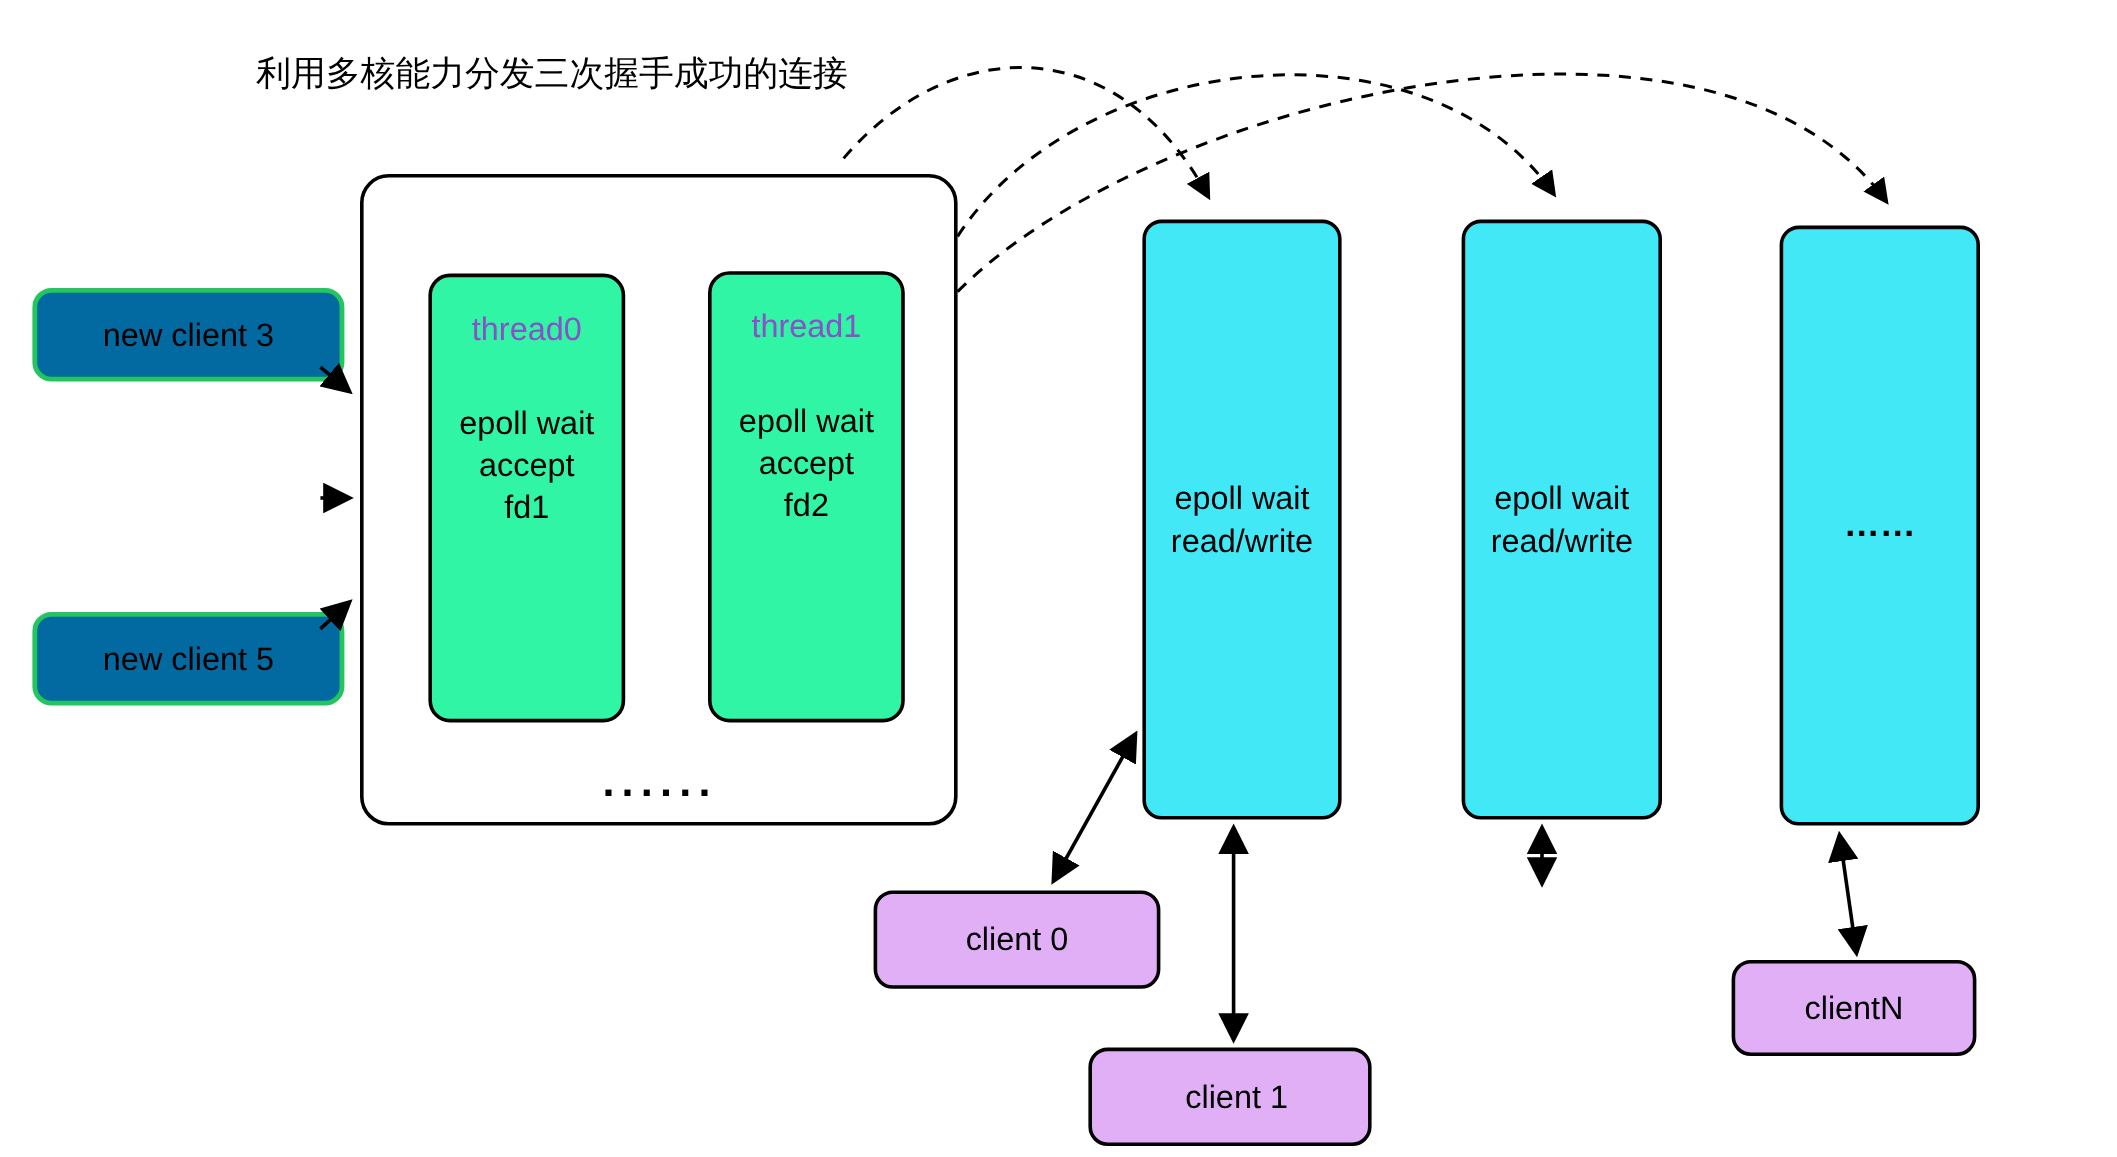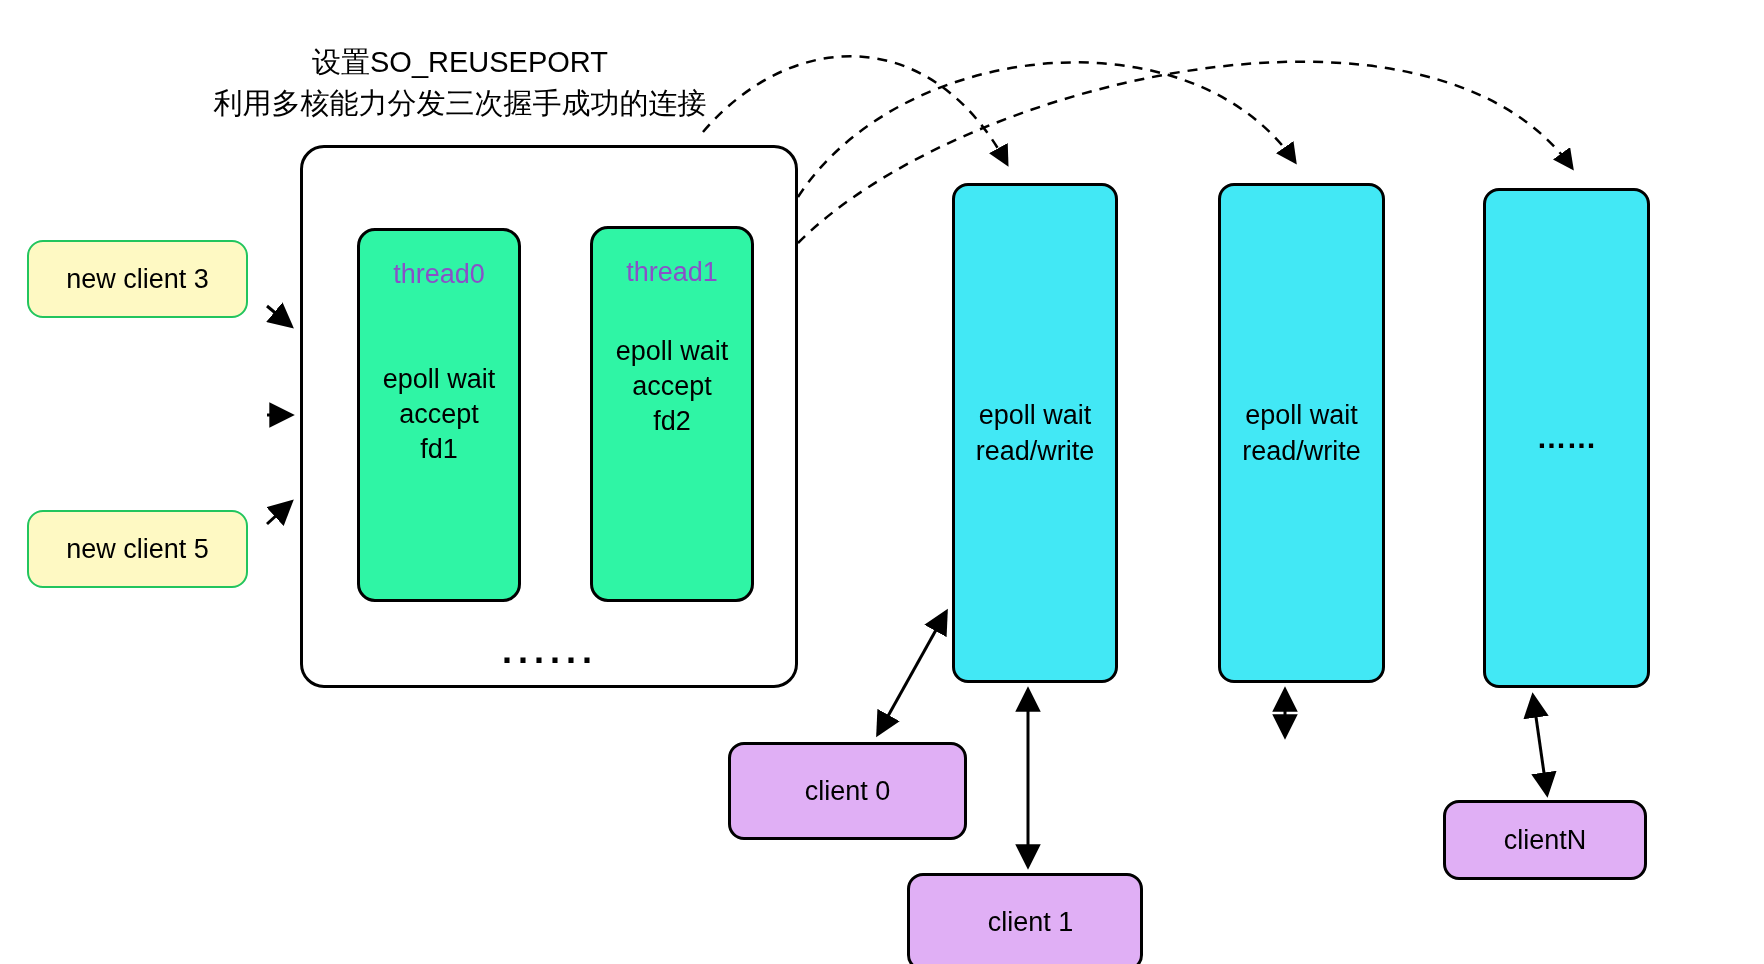--- a/index.html
+++ b/index.html
@@ -21,66 +21,65 @@
   .listener-container{
     left:300px;top:145px;width:498px;height:543px;
     background:#ffffff;border:3px solid #000;border-radius:24px;
   }
   
   .thread-box{
     background:#2FF5A5;border:3px solid #000;border-radius:18px;
     display:flex;flex-direction:column;align-items:center;
     padding-top:28px;text-align:center;
   }
-  .thread0{left:357px;top:228px;width:164px;height:374px;gap:26px;}
+  .thread0{left:357px;top:228px;width:164px;height:374px;}
   .thread1{left:590px;top:226px;width:164px;height:376px;}
   .thread-name{color:#8A50C8;font-size:27px;}
   .thread-body{margin-top:46px;font-size:27px;line-height:35px;white-space:pre-line;}
   .group-ellipsis{
     left:455px;top:630px;width:190px;text-align:center;
     font-size:36px;font-weight:bold;letter-spacing:6px;
   }
   
   .new-client{
-    left:27px;width:221px;height:78px;
-    background:#fef9c3;border:2px solid #22c55e;border-radius:16px;
+    left:27px;width:260px;height:78px;
+    background:#0369a1;border:4px solid #22c55e;border-radius:16px;
     display:flex;align-items:center;justify-content:center;
     font-size:27px;
   }
   .nc3{top:240px;} .nc4{top:373px;} .nc5{top:510px;}
   
   .worker-box{
     background:#42E8F5;border:3px solid #000;border-radius:16px;
     display:flex;align-items:center;justify-content:center;
     text-align:center;font-size:27px;line-height:36px;
   }
   .worker-body{white-space:pre-line;}
   .w1{left:952px;top:183px;width:166px;height:500px;}
   .w2{left:1218px;top:183px;width:167px;height:500px;}
   .w3{left:1483px;top:188px;width:167px;height:500px;font-size:30px;font-weight:bold;}
   
   .client-box{
     background:#E0AFF5;border:3px solid #000;border-radius:16px;
     display:flex;align-items:center;justify-content:center;
-    font-size:27px;height:98px;
+    font-size:27px;height:82px;
   }
   .cl0{left:728px;top:742px;width:239px;}
   .cl1{left:907px;top:873px;width:236px;padding-left:11px;}
   .cl2{left:1180px;top:742px;width:203px;}
   .clN{left:1443px;top:800px;width:204px;height:80px;text-align:center;}
   
   .arrows{left:0;top:0;width:1764px;height:964px;pointer-events:none;}
 </style>
 </head>
 <body>
 
 <div class="canvas">
 
   <div class="abs title">
-    <div>设置SO_REUSEPORT</div>
     <div>利用多核能力分发三次握手成功的连接</div>
   </div>
 
   <div class="abs listener-container"></div>
 
   <div class="abs thread-box thread0">
     <div class="thread-name">thread0</div>
     <div class="thread-body">epoll wait
 accept
 fd1</div>

